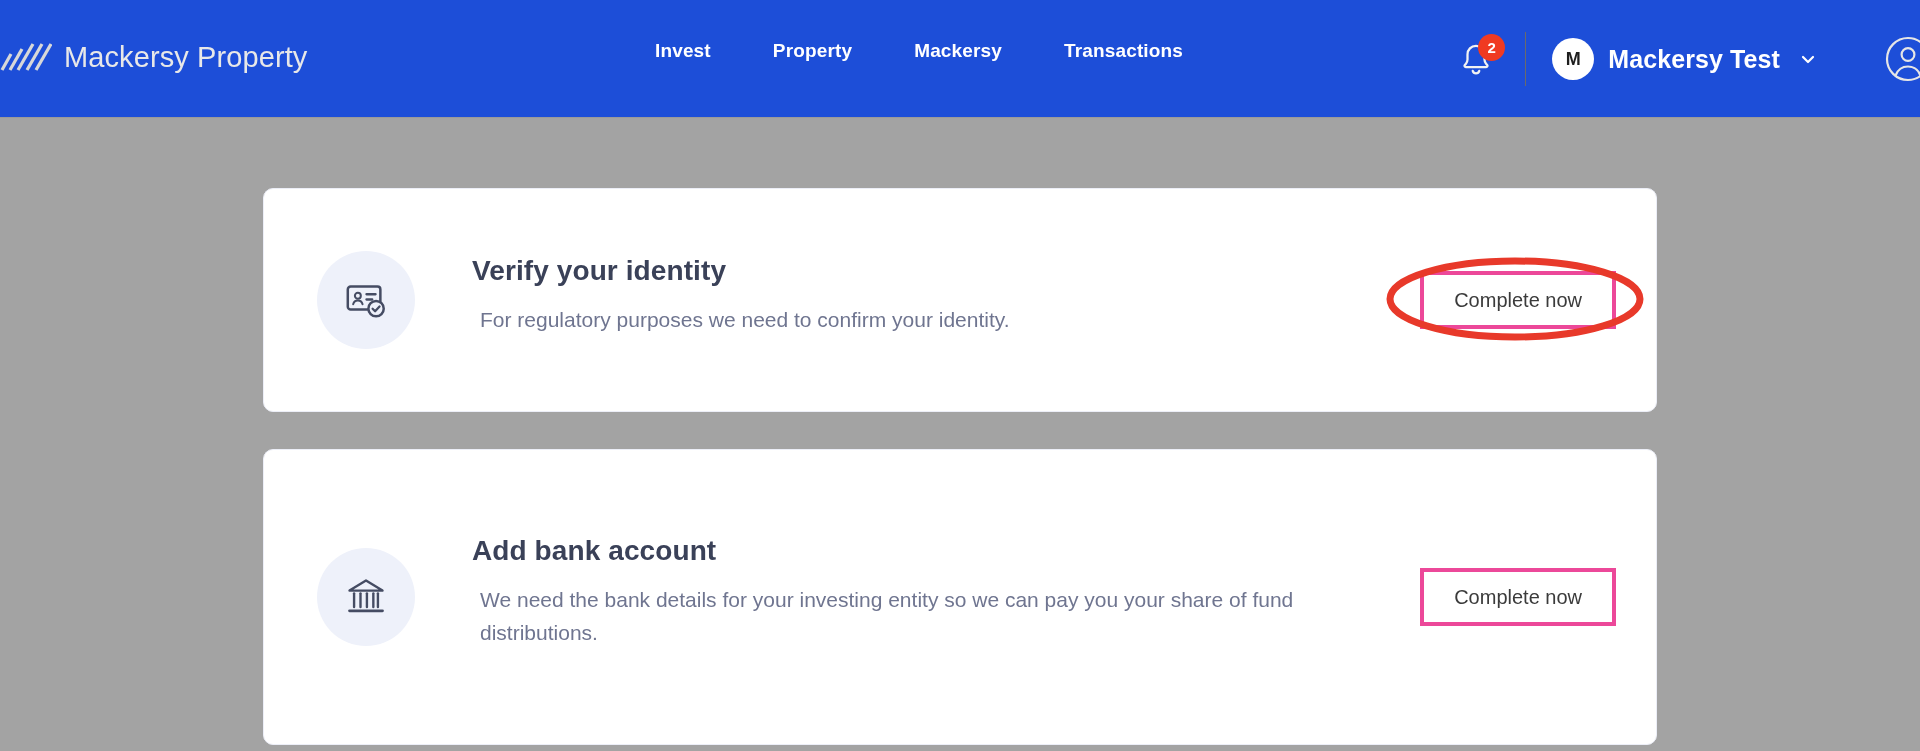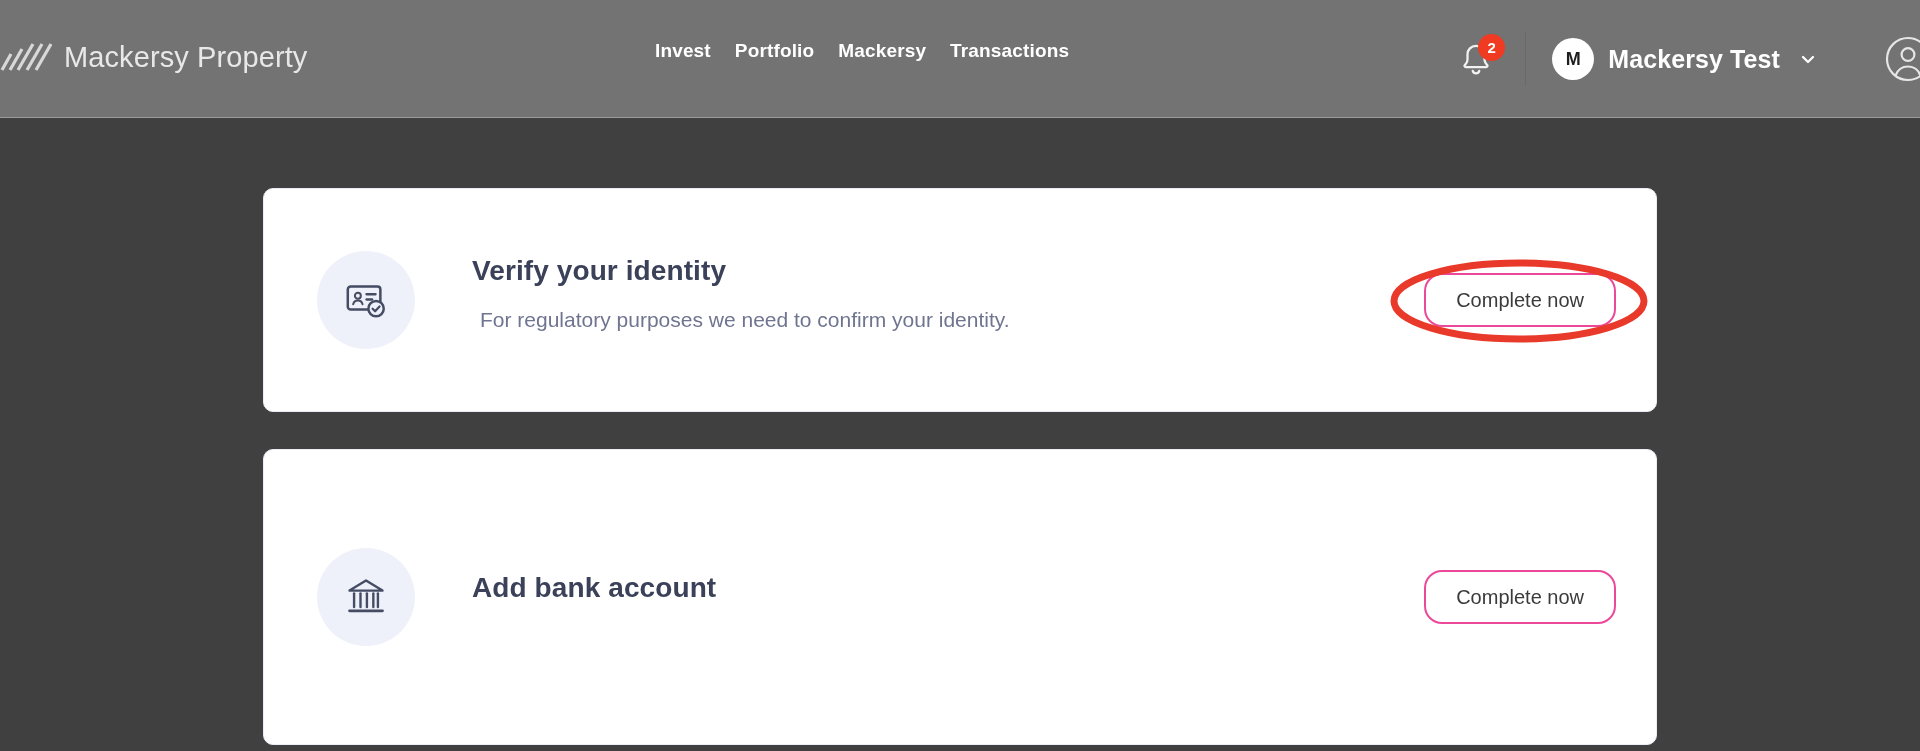--- a/index.html
+++ b/index.html
@@ -15,21 +15,21 @@
     position: relative;
   }
 
   
   .header {
     position: absolute;
     left: 0;
     top: 0;
     width: 1920px;
     height: 118px;
-    background: #737373;
+    background: #1d4ed8;
     border-bottom: 1px solid #9a9a9a;
     box-sizing: border-box;
     display: flex;
     align-items: center;
   }
 
   .brand {
     position: absolute;
     left: 0px;
     top: 35px;
@@ -50,21 +50,21 @@
     letter-spacing: 0.1px;
     white-space: nowrap;
   }
 
   .main-nav {
     position: absolute;
     left: 655px;
     top: 40px;
     display: flex;
     align-items: center;
-    gap: 24px;
+    gap: 62px;
   }
   .nav-link {
     color: #ffffff;
     font-size: 19px;
     font-weight: 700;
     letter-spacing: 0.15px;
     white-space: nowrap;
     cursor: pointer;
     text-decoration: none;
   }
@@ -155,21 +155,21 @@
     display: block;
   }
 
   
   .main {
     position: absolute;
     left: 0;
     top: 118px;
     width: 1920px;
     height: 633px;
-    background: #404040;
+    background: #a3a3a3;
   }
 
   .card {
     position: absolute;
     left: 263px;
     width: 1394px;
     background: #ffffff;
     border: 1px solid #eceef7;
     border-radius: 10px;
     box-sizing: border-box;
@@ -221,22 +221,22 @@
   }
 
   .card-action {
     margin-left: auto;
     position: relative;
     display: flex;
     align-items: center;
   }
   .btn-outline {
     background: #ffffff;
-    border: 2px solid #ec4899;
-    border-radius: 18px;
+    border: 4px solid #ec4899;
+    border-radius: 0;
     color: #3b3b3b;
     font-size: 20px;
     font-family: "Liberation Sans", sans-serif;
     padding: 15px 30px;
     cursor: pointer;
     white-space: nowrap;
     line-height: 1;
   }
 
   
@@ -265,21 +265,21 @@
           <line x1="27" y1="28" x2="42" y2="2"></line>
           <line x1="36" y1="28" x2="51" y2="2"></line>
         </g>
       </svg>
     </span>
     <span class="brand-name">Mackersy Property</span>
   </div>
 
   <nav class="main-nav">
     <span class="nav-link">Invest</span>
-    <span class="nav-link">Portfolio</span>
+    <span class="nav-link">Property</span>
     <span class="nav-link">Mackersy</span>
     <span class="nav-link">Transactions</span>
   </nav>
 
   <div class="header-right">
 
     <div class="bell-wrap">
       <span class="bell-icon">
         <svg width="34" height="36" viewBox="0 0 24 25" fill="none" xmlns="http://www.w3.org/2000/svg">
           <path d="M12 3.2c-3.5 0-6 2.7-6 6.1v3.6c0 1.1-.4 2.1-1.1 2.9l-.8.9c-.5.6-.1 1.5.7 1.5h14.4c.8 0 1.2-.9.7-1.5l-.8-.9c-.7-.8-1.1-1.8-1.1-2.9V9.3c0-3.4-2.5-6.1-6-6.1z" stroke="#f2f2f2" stroke-width="1.6" stroke-linejoin="round"></path>
@@ -356,20 +356,21 @@
           <line x1="18" y1="20" x2="18" y2="35" stroke="#454c63" stroke-width="2.6" stroke-linecap="round"></line>
           <line x1="25" y1="20" x2="25" y2="35" stroke="#454c63" stroke-width="2.6" stroke-linecap="round"></line>
           <line x1="32" y1="20" x2="32" y2="35" stroke="#454c63" stroke-width="2.6" stroke-linecap="round"></line>
           <line x1="37" y1="20" x2="37" y2="35" stroke="#454c63" stroke-width="2.6" stroke-linecap="round"></line>
           <line x1="6" y1="39" x2="42" y2="39" stroke="#454c63" stroke-width="3" stroke-linecap="round"></line>
         </svg>
       </div>
 
       <div class="card-text">
         <p class="card-title">Add bank account</p>
+        <p class="card-desc">We need the bank details for your investing entity so we can pay you your share of fund distributions.</p>
       </div>
 
       <div class="card-action">
         <button class="btn-outline">Complete now</button>
       </div>
 
     </div>
   </div>
 
 </div>

